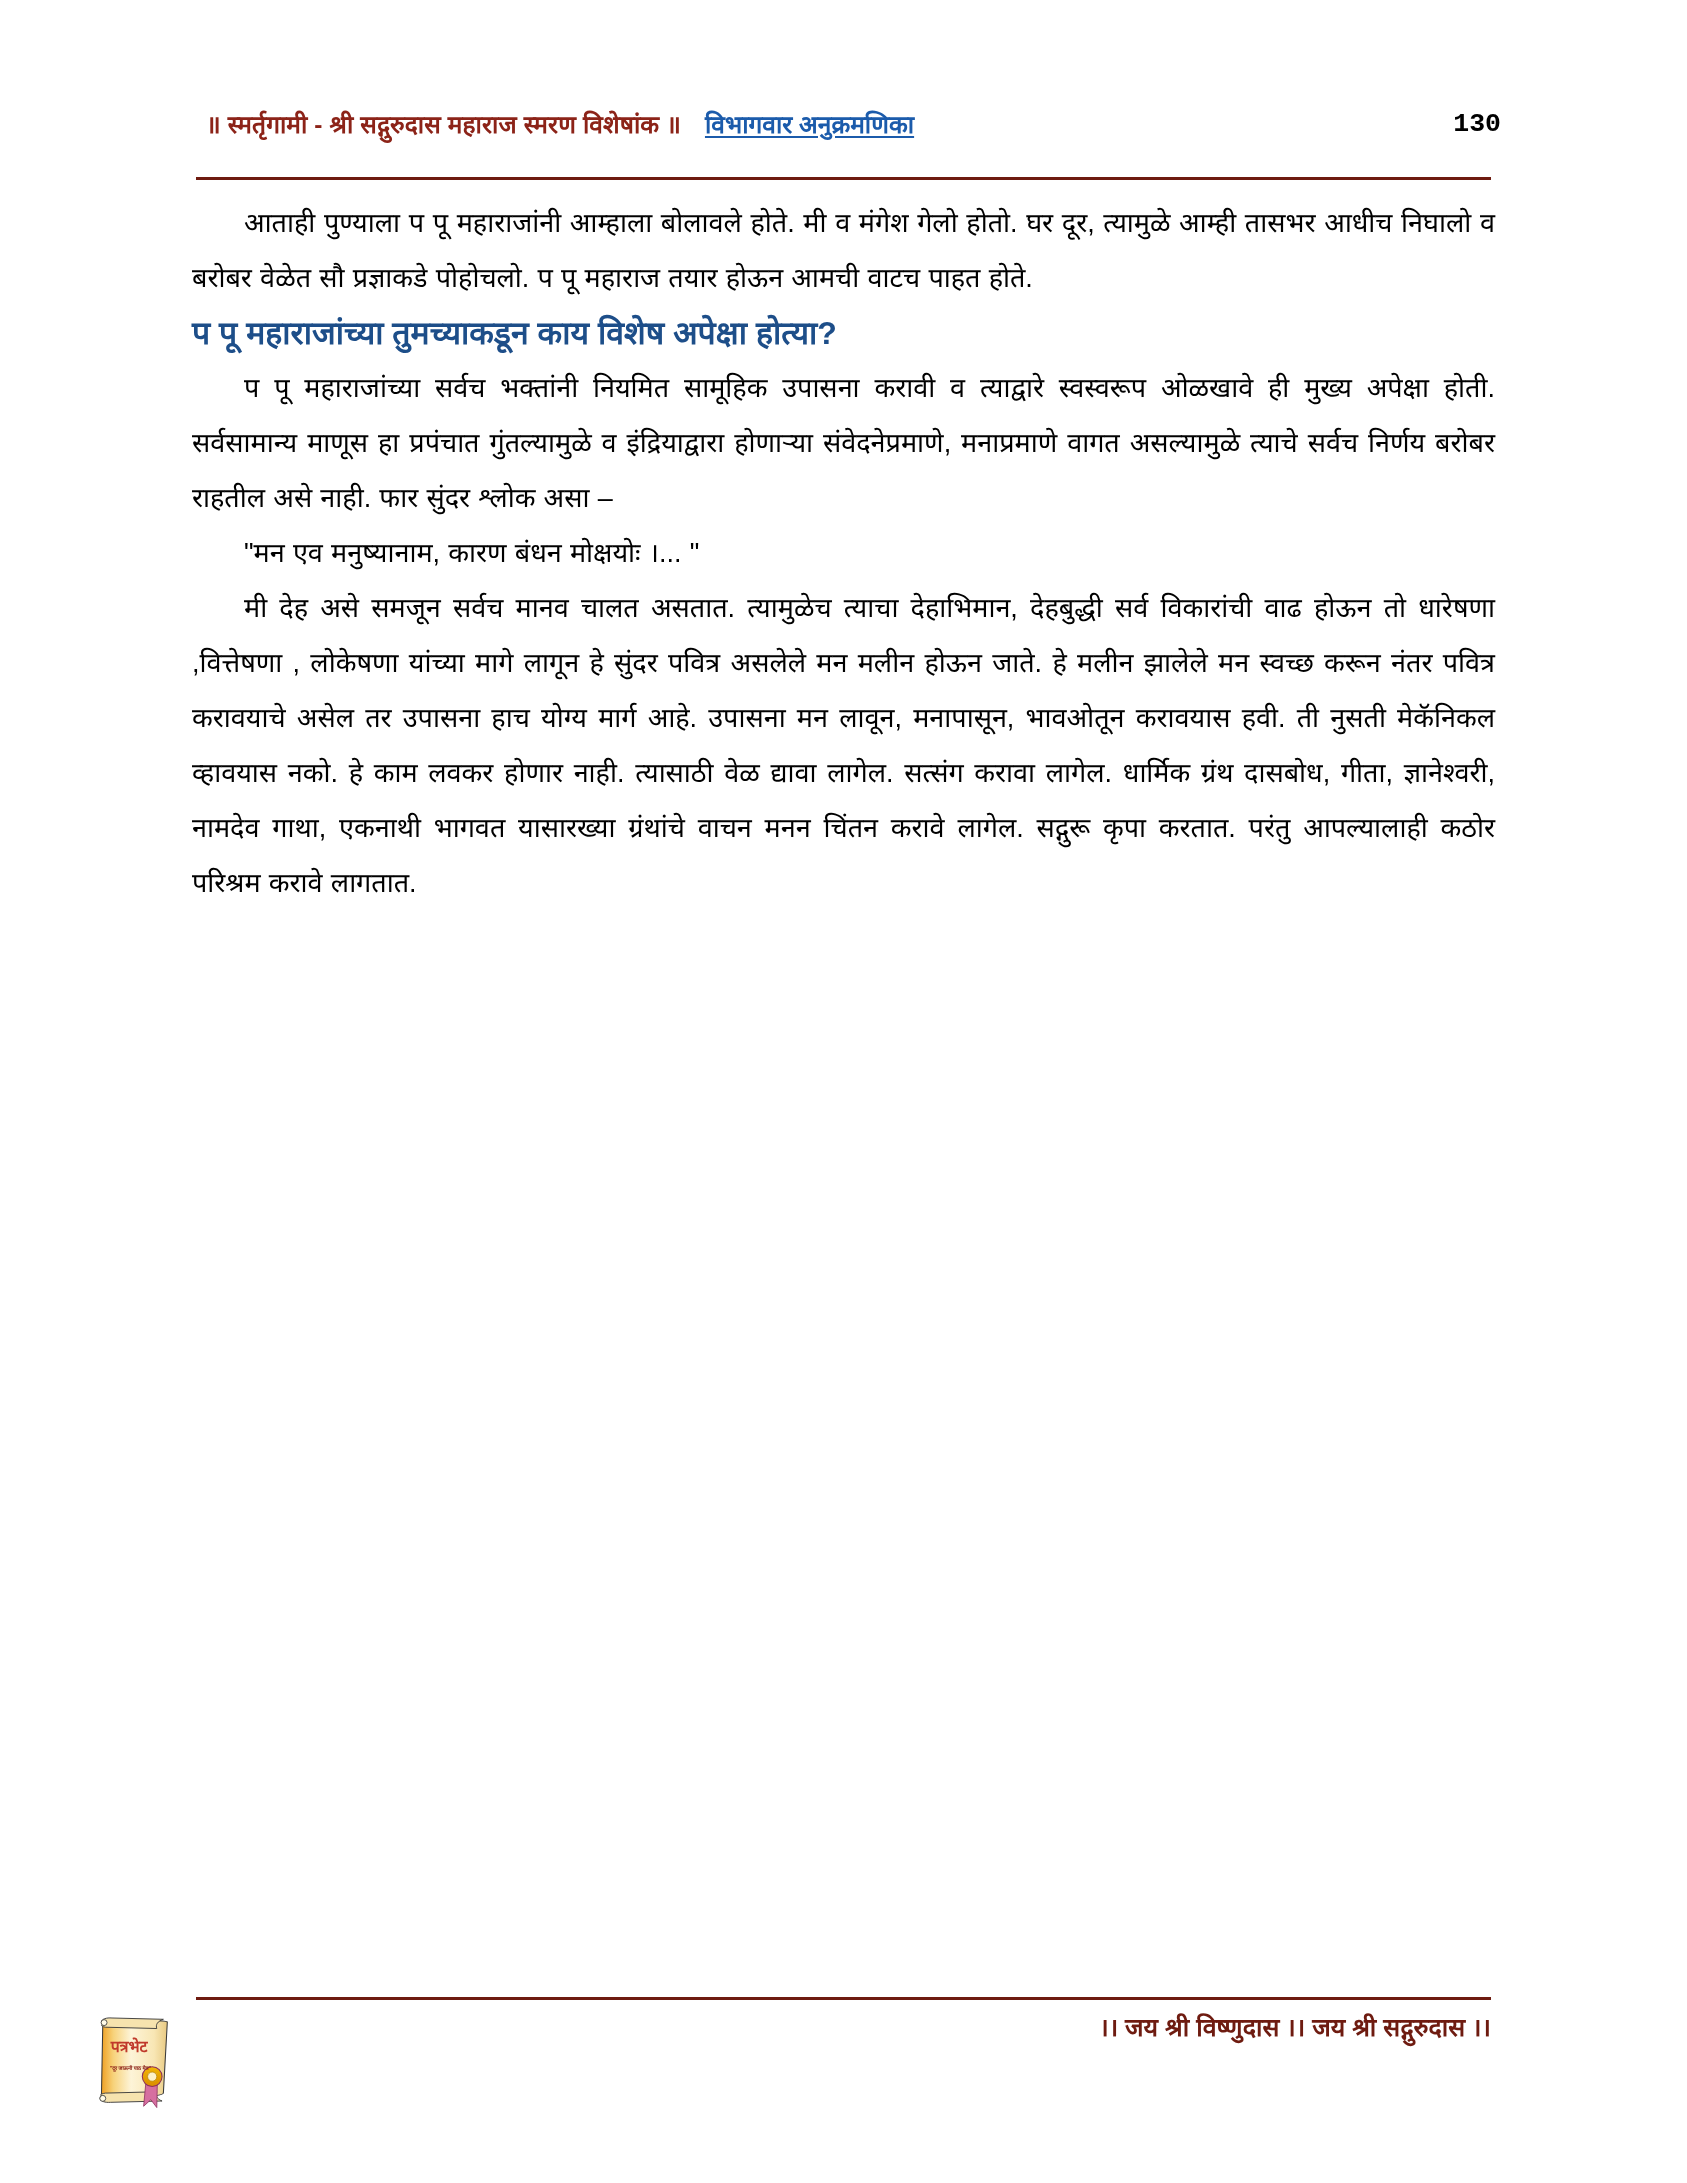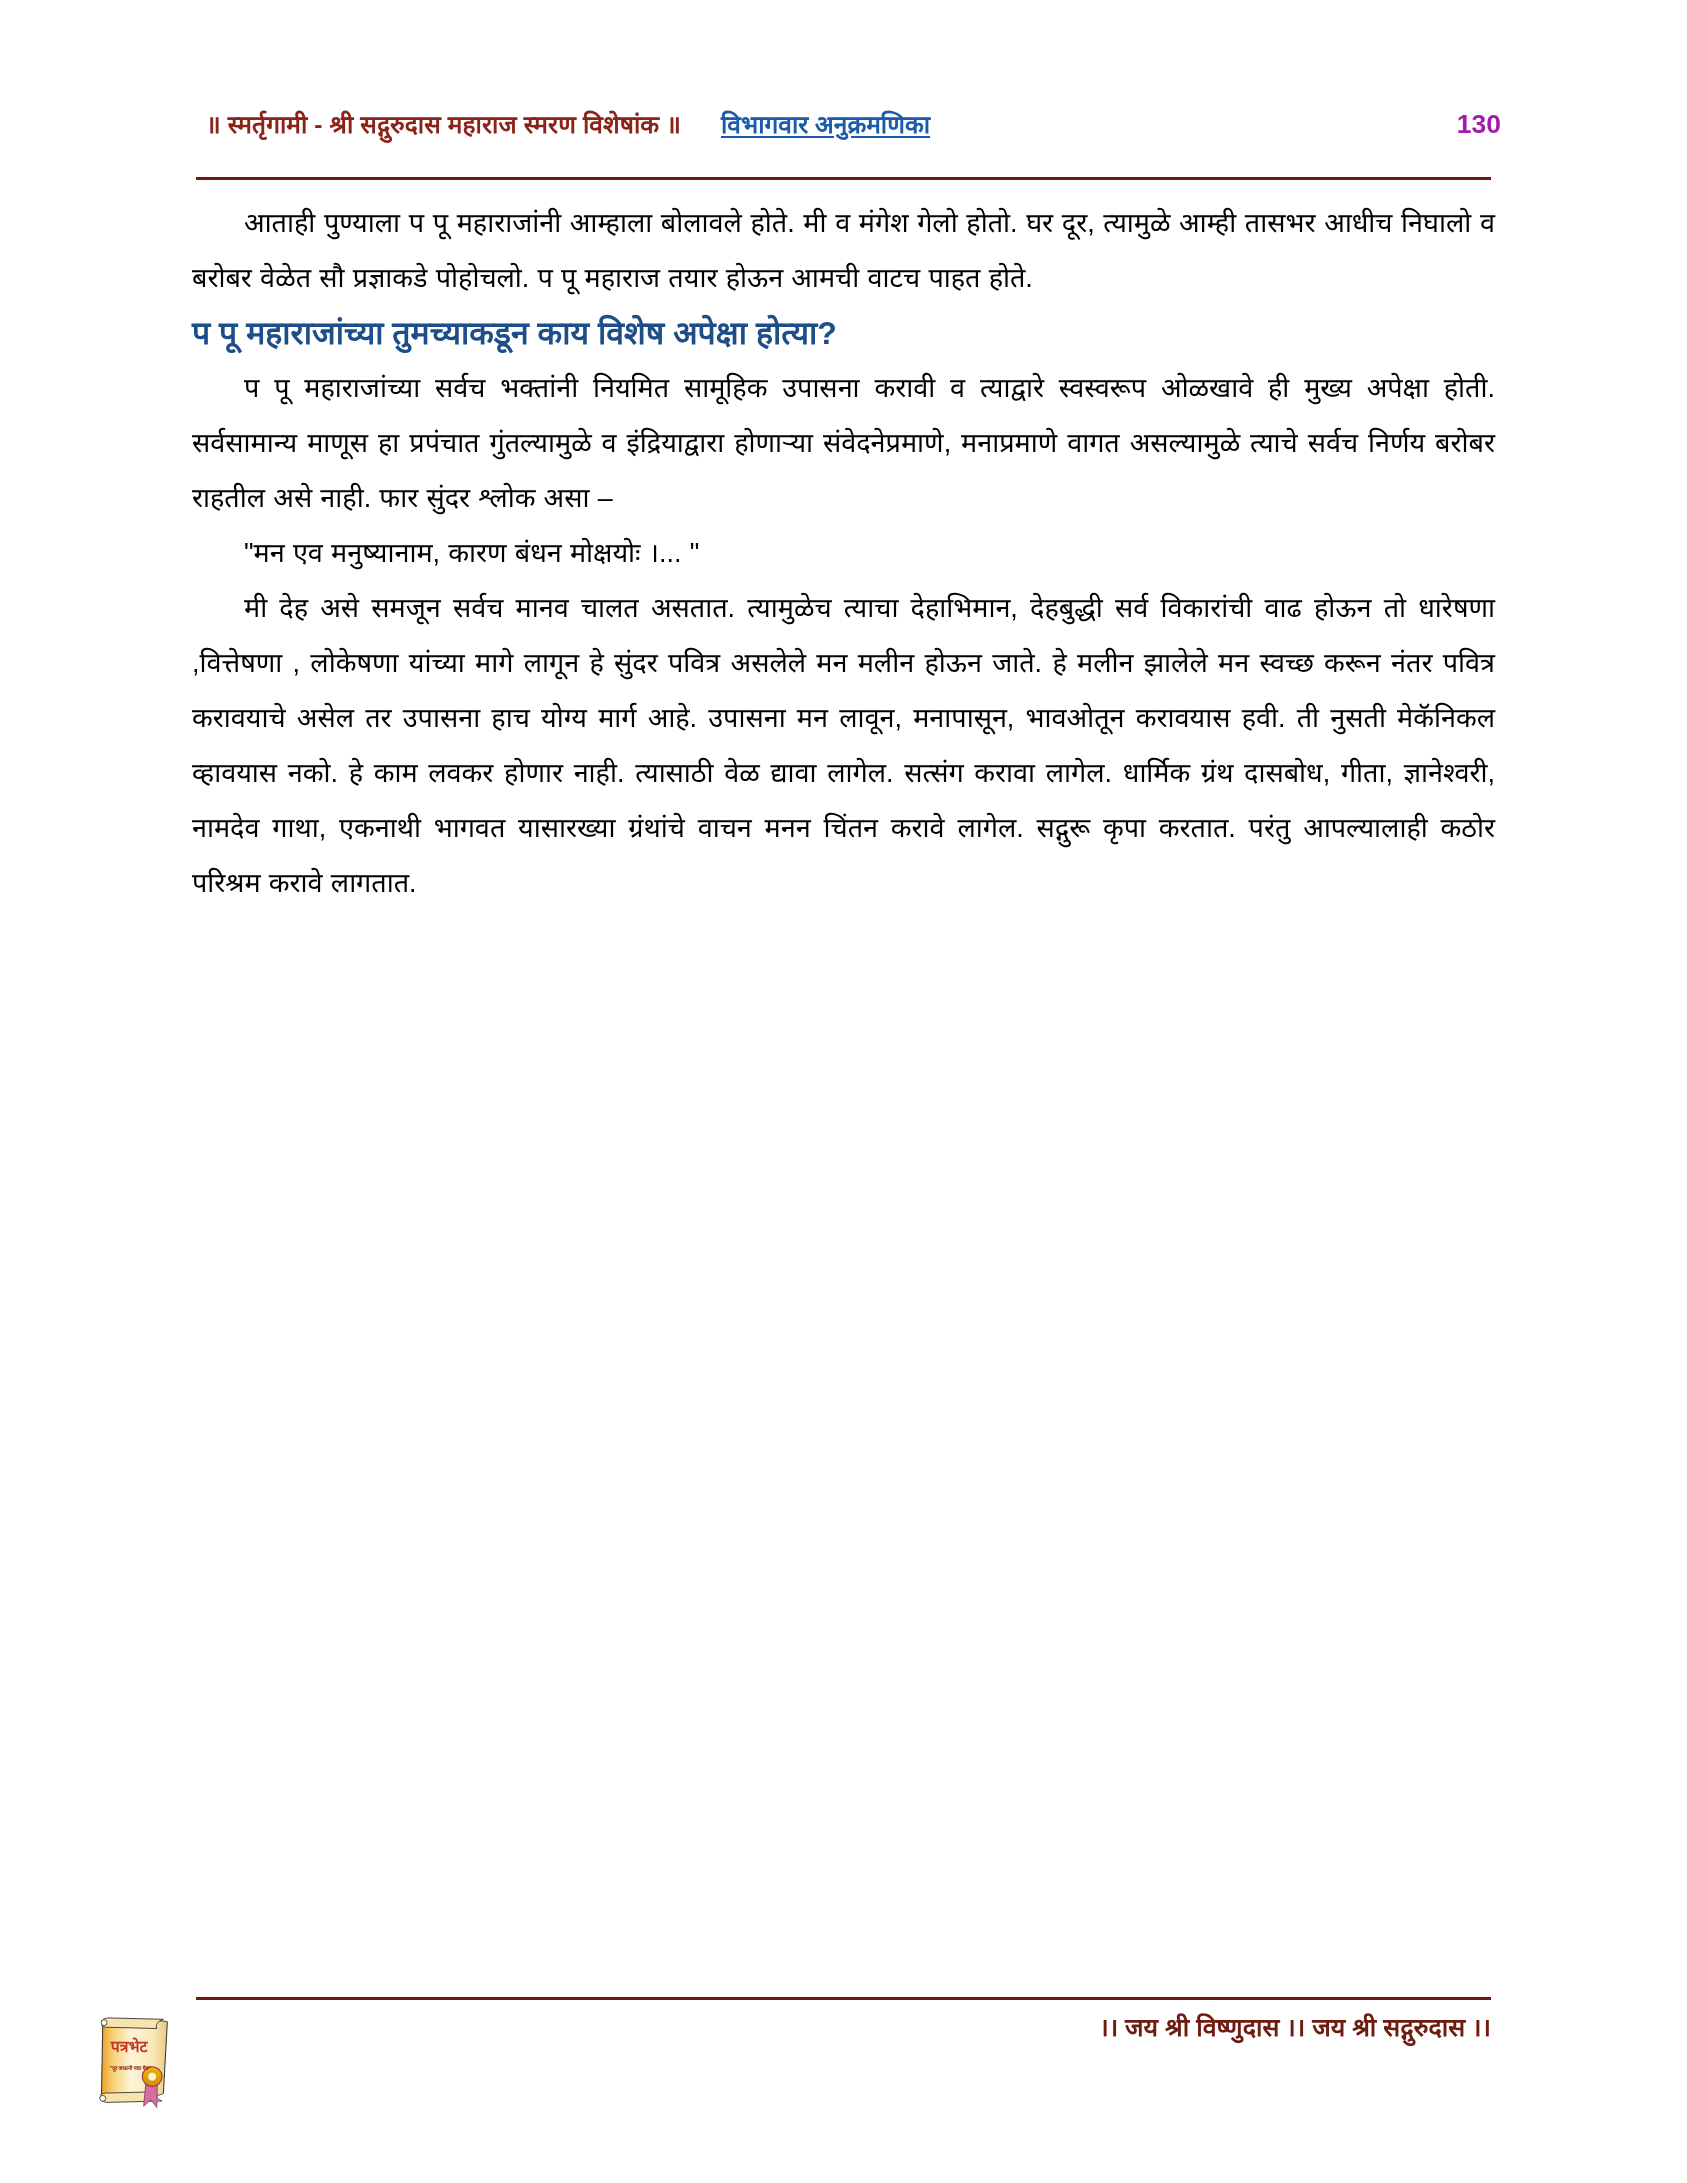--- a/index.html
+++ b/index.html
@@ -32,42 +32,42 @@
   }
   .hdr-title {
     font-family: "Liberation Sans", "DejaVu Sans", sans-serif;
     font-weight: bold;
     font-size: 24.5px;
     color: #8c2318;
     letter-spacing: 0.1px;
     white-space: nowrap;
   }
   .hdr-index-wrap {
-    margin-left: 40px;
+    margin-left: 24px;
     white-space: nowrap;
   }
   .hdr-index {
     font-family: "Liberation Sans", "DejaVu Sans", sans-serif;
     font-weight: bold;
     font-size: 24.5px;
     color: #1b5bab;
     text-decoration: underline;
     text-underline-offset: 2.6px;
     white-space: nowrap;
     cursor: pointer;
   }
   .hdr-page {
     position: absolute;
     right: 0;
     top: 50%;
     transform: translateY(-50%);
-    font-family: Liberation Sans, sans-serif;
+    font-family: Liberation Mono, monospace;
     font-weight: bold;
     font-size: 26.5px;
-    color: #a21caf;
+    color: #000000;
   }
   .rule-top {
     position: absolute;
     left: 196px;
     top: 177px;
     width: 1295px;
     height: 2.6px;
     background: #6e1b10;
   }
   .rule-bottom {

